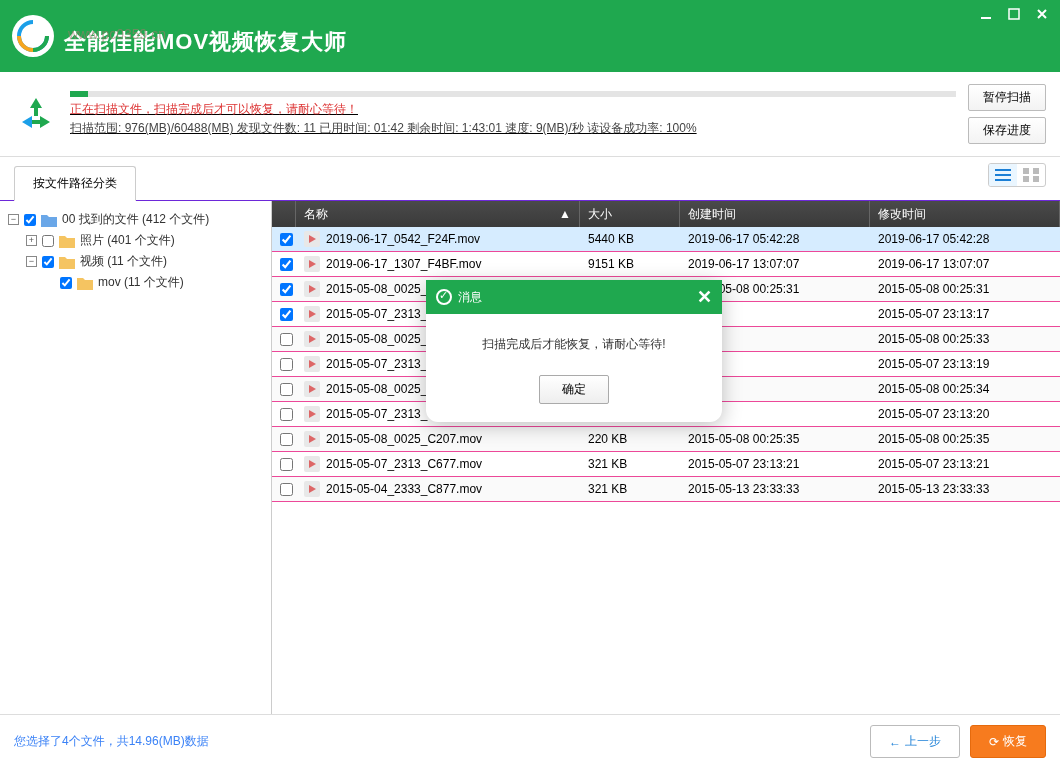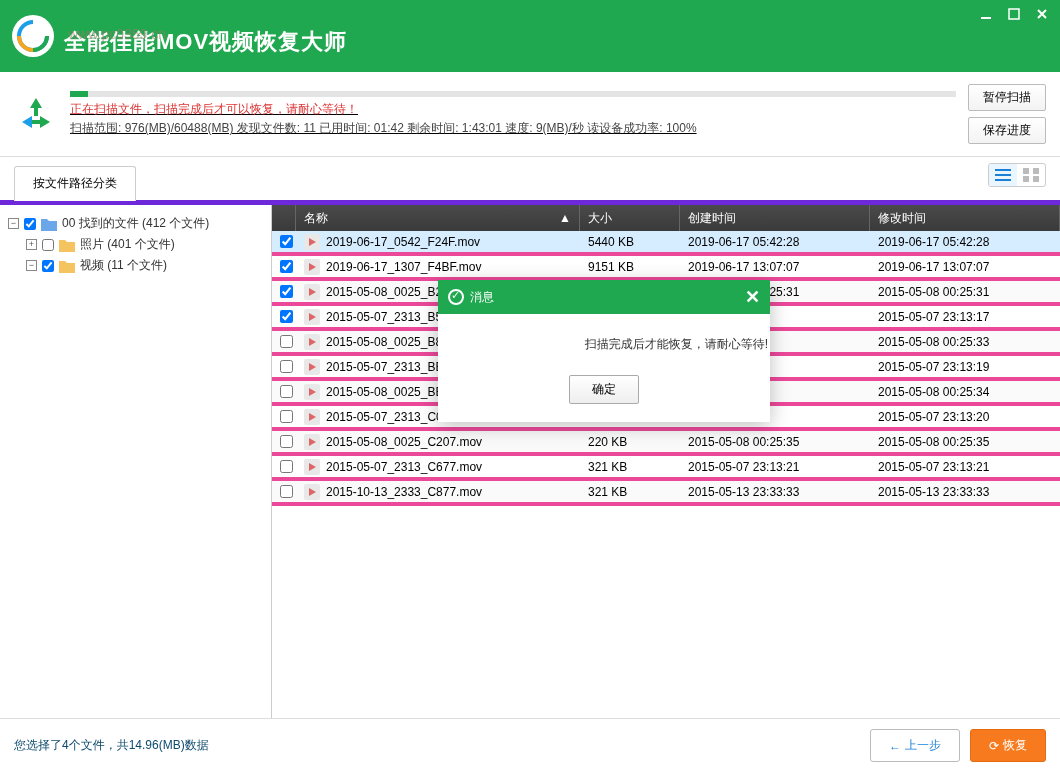--- a/index.html
+++ b/index.html
@@ -21,21 +21,21 @@
 .recycle-icon { width: 44px; height: 44px; }
 .status-text { flex: 1; text-decoration: underline; }
 .progress-bar { height: 6px; background: #e4e4e4; margin-bottom: 4px; width: 100%; position: relative; }
 .progress-fill { height: 100%; background: #1fa84f; width: 2%; }
 .status-line1 { color: #d33; margin-bottom: 2px; }
 .status-line2 { color: #444; }
 .status-btns { display: flex; flex-direction: column; gap: 6px; }
 .small-btn { border: 1px solid #bbb; background: linear-gradient(#fff,#f3f3f3); padding: 4px 14px; border-radius: 2px; cursor: pointer; }
 
 
-.tabbar { display: flex; align-items: center; padding: 8px 14px 0; border-bottom: 5px solid #6d28d9; position: relative; }
+.tabbar { display: flex; align-items: center; padding: 8px 14px 0; border-bottom: 1px solid #6d28d9; position: relative; }
 .tab { padding: 8px 18px; border: 1px solid #ccc; border-bottom: 1px solid #fff; background: #fff; border-radius: 3px 3px 0 0; position: relative; top: 1px; }
 .view-toggle { position: absolute; right: 14px; top: 6px; display: flex; border: 1px solid #ccc; border-radius: 3px; overflow: hidden; }
 .view-toggle .vt { width: 28px; height: 22px; display: flex; align-items: center; justify-content: center; cursor: pointer; }
 .view-toggle .vt.active { background: #eaf6ff; }
 .view-toggle .vt svg { width: 16px; height: 14px; }
 
 
 .main { display: flex; height: 513px; }
 .tree { width: 272px; border-right: 1px solid #ccc; padding: 8px 6px; overflow: auto; }
 .tree-row { display: flex; align-items: center; padding: 2px 0; white-space: nowrap; gap: 2px; }
@@ -48,41 +48,41 @@
 
 .filelist { flex: 1; overflow: auto; }
 .fl-head { display: flex; background: linear-gradient(#4a4a4a,#3a3a3a); color: #fff; height: 26px; align-items: center; position: sticky; top: 0; }
 .fl-head .col { padding: 0 8px; border-right: 1px solid #666; height: 100%; display: flex; align-items: center; gap: 4px; }
 .col-cb { width: 24px; }
 .col-name { flex: 1; min-width: 260px; }
 .col-size { width: 100px; }
 .col-ctime { width: 190px; }
 .col-mtime { width: 190px; }
 .sort-arrow { margin-left: auto; }
-.fl-row { display: flex; height: 25px; align-items: center; border-bottom: 4px solid #ec4899; }
+.fl-row { display: flex; height: 25px; align-items: center; border-bottom: 1px solid #ec4899; }
 .fl-row:nth-child(odd) { background: #fafafa; }
 .fl-row.selected { background: #d6ecff; }
 .fl-row .col { padding: 0 8px; display: flex; align-items: center; gap: 6px; }
 .file-icon { width: 16px; height: 16px; }
 
 
 .selection-bar { padding: 10px 14px; border-top: 1px solid #ddd; display: flex; align-items: center; }
-.sel-text { color: #0c4a6e; }
+.sel-text { color: #3b82f6; }
 .sel-btns { margin-left: auto; display: flex; gap: 10px; }
 .btn { padding: 7px 18px; border-radius: 3px; border: 1px solid; cursor: pointer; display: inline-flex; align-items: center; gap: 4px; }
 .btn-prev { background: #fff; border-color: #bbb; color: #1b7fd6; }
 .btn-recover { background: #f77b1e; border-color: #e56a0d; color: #fff; }
 
 
-.modal-backdrop { position: absolute; left: 438px; top: 280px; width: 332px; background: #fff; box-shadow: 0 4px 20px rgba(0,0,0,.25); border-radius: 1px; }
+.modal-backdrop { position: absolute; left: 426px; top: 280px; width: 296px; background: #fff; box-shadow: 0 4px 20px rgba(0,0,0,.25); border-radius: 12px; }
 .modal-head { background: #1fa84f; color: #fff; height: 34px; display: flex; align-items: center; padding: 0 10px; }
 .modal-head .mi { width: 16px; height: 16px; border-radius: 50%; border: 2px solid #fff; margin-right: 6px; position: relative; }
 .modal-head .mi::after { content: "✓"; position: absolute; left: 1px; top: -2px; font-size: 11px; }
 .modal-close { margin-left: auto; cursor: pointer; font-size: 18px; font-weight: bold; }
-.modal-body { padding: 22px 2px; text-align: right; color: #333; }
+.modal-body { padding: 22px 2px; text-align: center; color: #333; }
 .modal-foot { padding: 0 0 18px; text-align: center; }
 .modal-ok { padding: 5px 22px; border: 1px solid #aaa; background: linear-gradient(#fff,#eee); border-radius: 2px; cursor: pointer; }
 </style>
 </head>
 <body>
 
 <div class="titlebar">
   <div class="logo-wrap">
     <div class="logo-circle">
       <svg viewBox="0 0 34 34">
@@ -175,20 +175,29 @@
       </div>
       <div class="tree-row">
         <span class="tree-indent" style="width:18px"></span>
         <span class="tree-toggle">−</span>
         <input type="checkbox" class="tree-cb" checked="" style="">
         <svg class="tree-folder" viewBox="0 0 16 14">
           <path d="M0 2h6l2 2h8v10H0z" fill="#f5c461"></path>
         </svg>
         <span class="tree-label">视频   (11 个文件)</span>
       </div>
+      <div class="tree-row">
+        <span class="tree-indent" style="width:36px"></span>
+        <span style="width:14px;display:inline-block"></span>
+        <input type="checkbox" class="tree-cb" checked="" style="">
+        <svg class="tree-folder" viewBox="0 0 16 14">
+          <path d="M0 2h6l2 2h8v10H0z" fill="#f5c461"></path>
+        </svg>
+        <span class="tree-label">mov   (11 个文件)</span>
+      </div>
     </div>
   <div class="filelist">
     <div class="fl-head">
       <div class="col col-cb"></div>
       <div class="col col-name">
           <span>名称</span>
           <span class="sort-arrow">▲</span>
         </div>
       <div class="col col-size">大小</div>
       <div class="col col-ctime">创建时间</div>
@@ -347,21 +356,21 @@
         </div>
         <div class="fl-row">
           <div class="col col-cb">
             <input type="checkbox" style="">
           </div>
           <div class="col col-name">
             <svg class="file-icon" viewBox="0 0 16 16">
               <rect width="16" height="16" rx="2" fill="#e8e8e8"></rect>
               <path d="M5 4l7 4-7 4z" fill="#d66"></path>
             </svg>
-            <span>2015-10-13_2333_C877.mov</span>
+            <span>2015-05-04_2333_C877.mov</span>
           </div>
           <div class="col col-size">321 KB</div>
           <div class="col col-ctime">2015-05-13  23:33:33</div>
           <div class="col col-mtime">2015-05-13  23:33:33</div>
         </div>
       </div>
   </div>
 </div>
 
 <div class="selection-bar">

